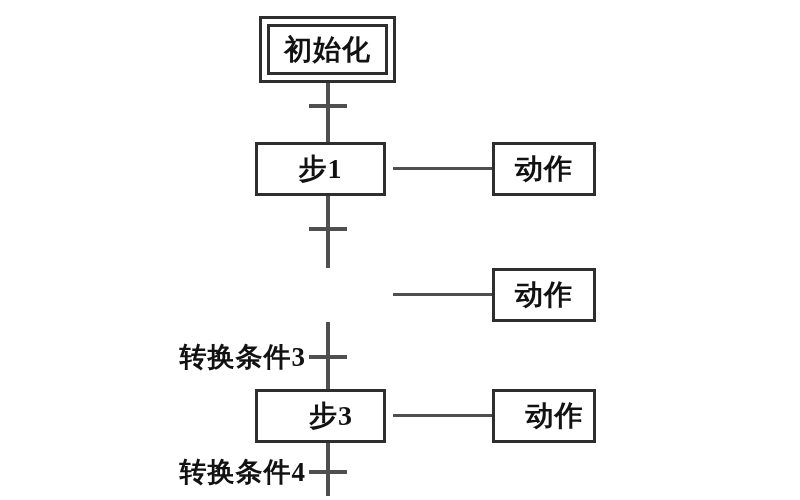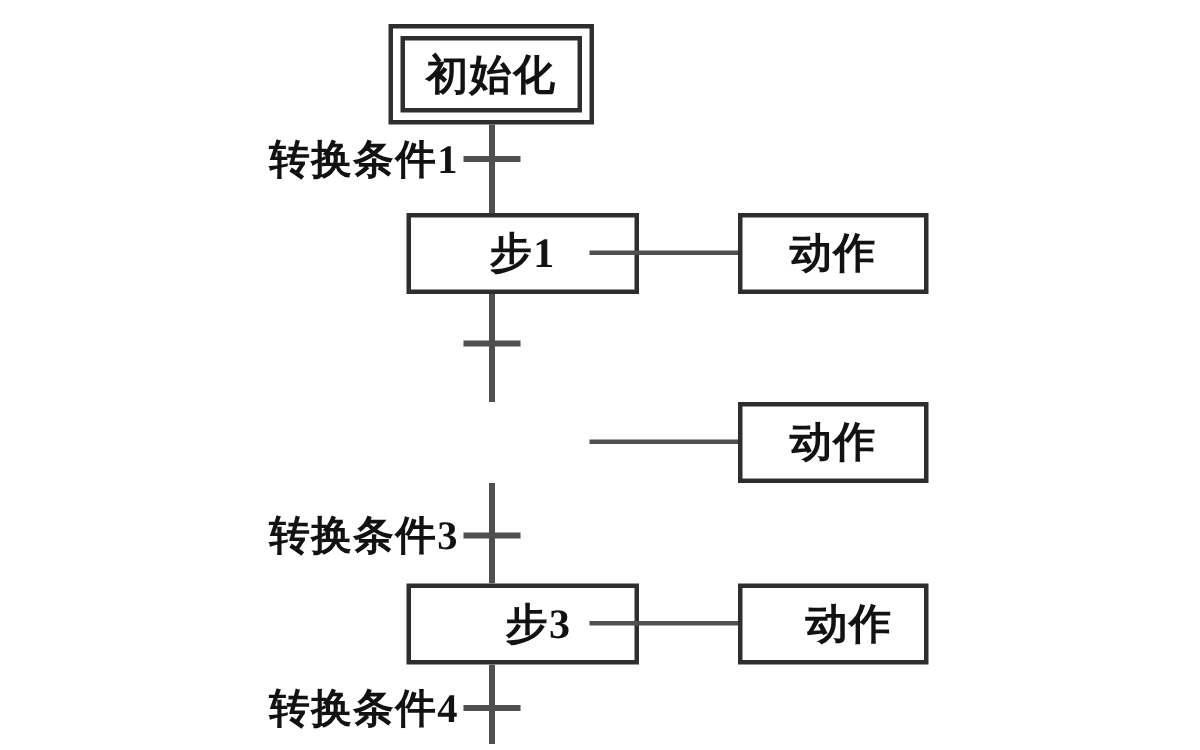--- a/index.html
+++ b/index.html
@@ -40,22 +40,22 @@
   
   .box {
     position: absolute;
     height: 54px;
     border: 3px solid var(--box-border);
     background: var(--background);
     display: flex; align-items: center; justify-content: center;
     font-size: 28px; font-weight: bold;
     letter-spacing: 1px;
   }
-  .step-box   { left: 271px; width: 155px; }
-  .action-box { left: 492px; width: 127px; }
+  .step-box   { left: 255px; width: 131px; }
+  .action-box { left: 492px; width: 104px; }
   .row1 { top: 142px; }
   .row2 { top: 268px; }
   .row3 { top: 389px; padding-left: 21px; }
   
   .vline {
     position: absolute;
     left: 326px; width: 4px;
     background: var(--line);
   }
   
@@ -95,21 +95,20 @@
   <div class="vline" style="top:83px;  height:59px;"></div>
   <div class="vline" style="top:196px; height:72px;"></div>
   <div class="vline" style="top:322px; height:67px;"></div>
   <div class="vline" style="top:443px; height:53px;"></div>
 
   <div class="tick" style="top:104px;"></div>
   <div class="tick" style="top:227px;"></div>
   <div class="tick" style="top:355px;"></div>
   <div class="tick" style="top:470px;"></div>
 
-  <div class="tlabel" style="top:89px;">转换条件1</div>
   <div class="tlabel" style="top:340px;">转换条件3</div>
   <div class="tlabel" style="top:455px;">转换条件4</div>
 
   <div class="box step-box row1">
     <span>步1</span>
   </div>
   <div class="hconn" style="top:167px;"></div>
   <div class="box action-box row1">
     <span>动作</span>
   </div>

